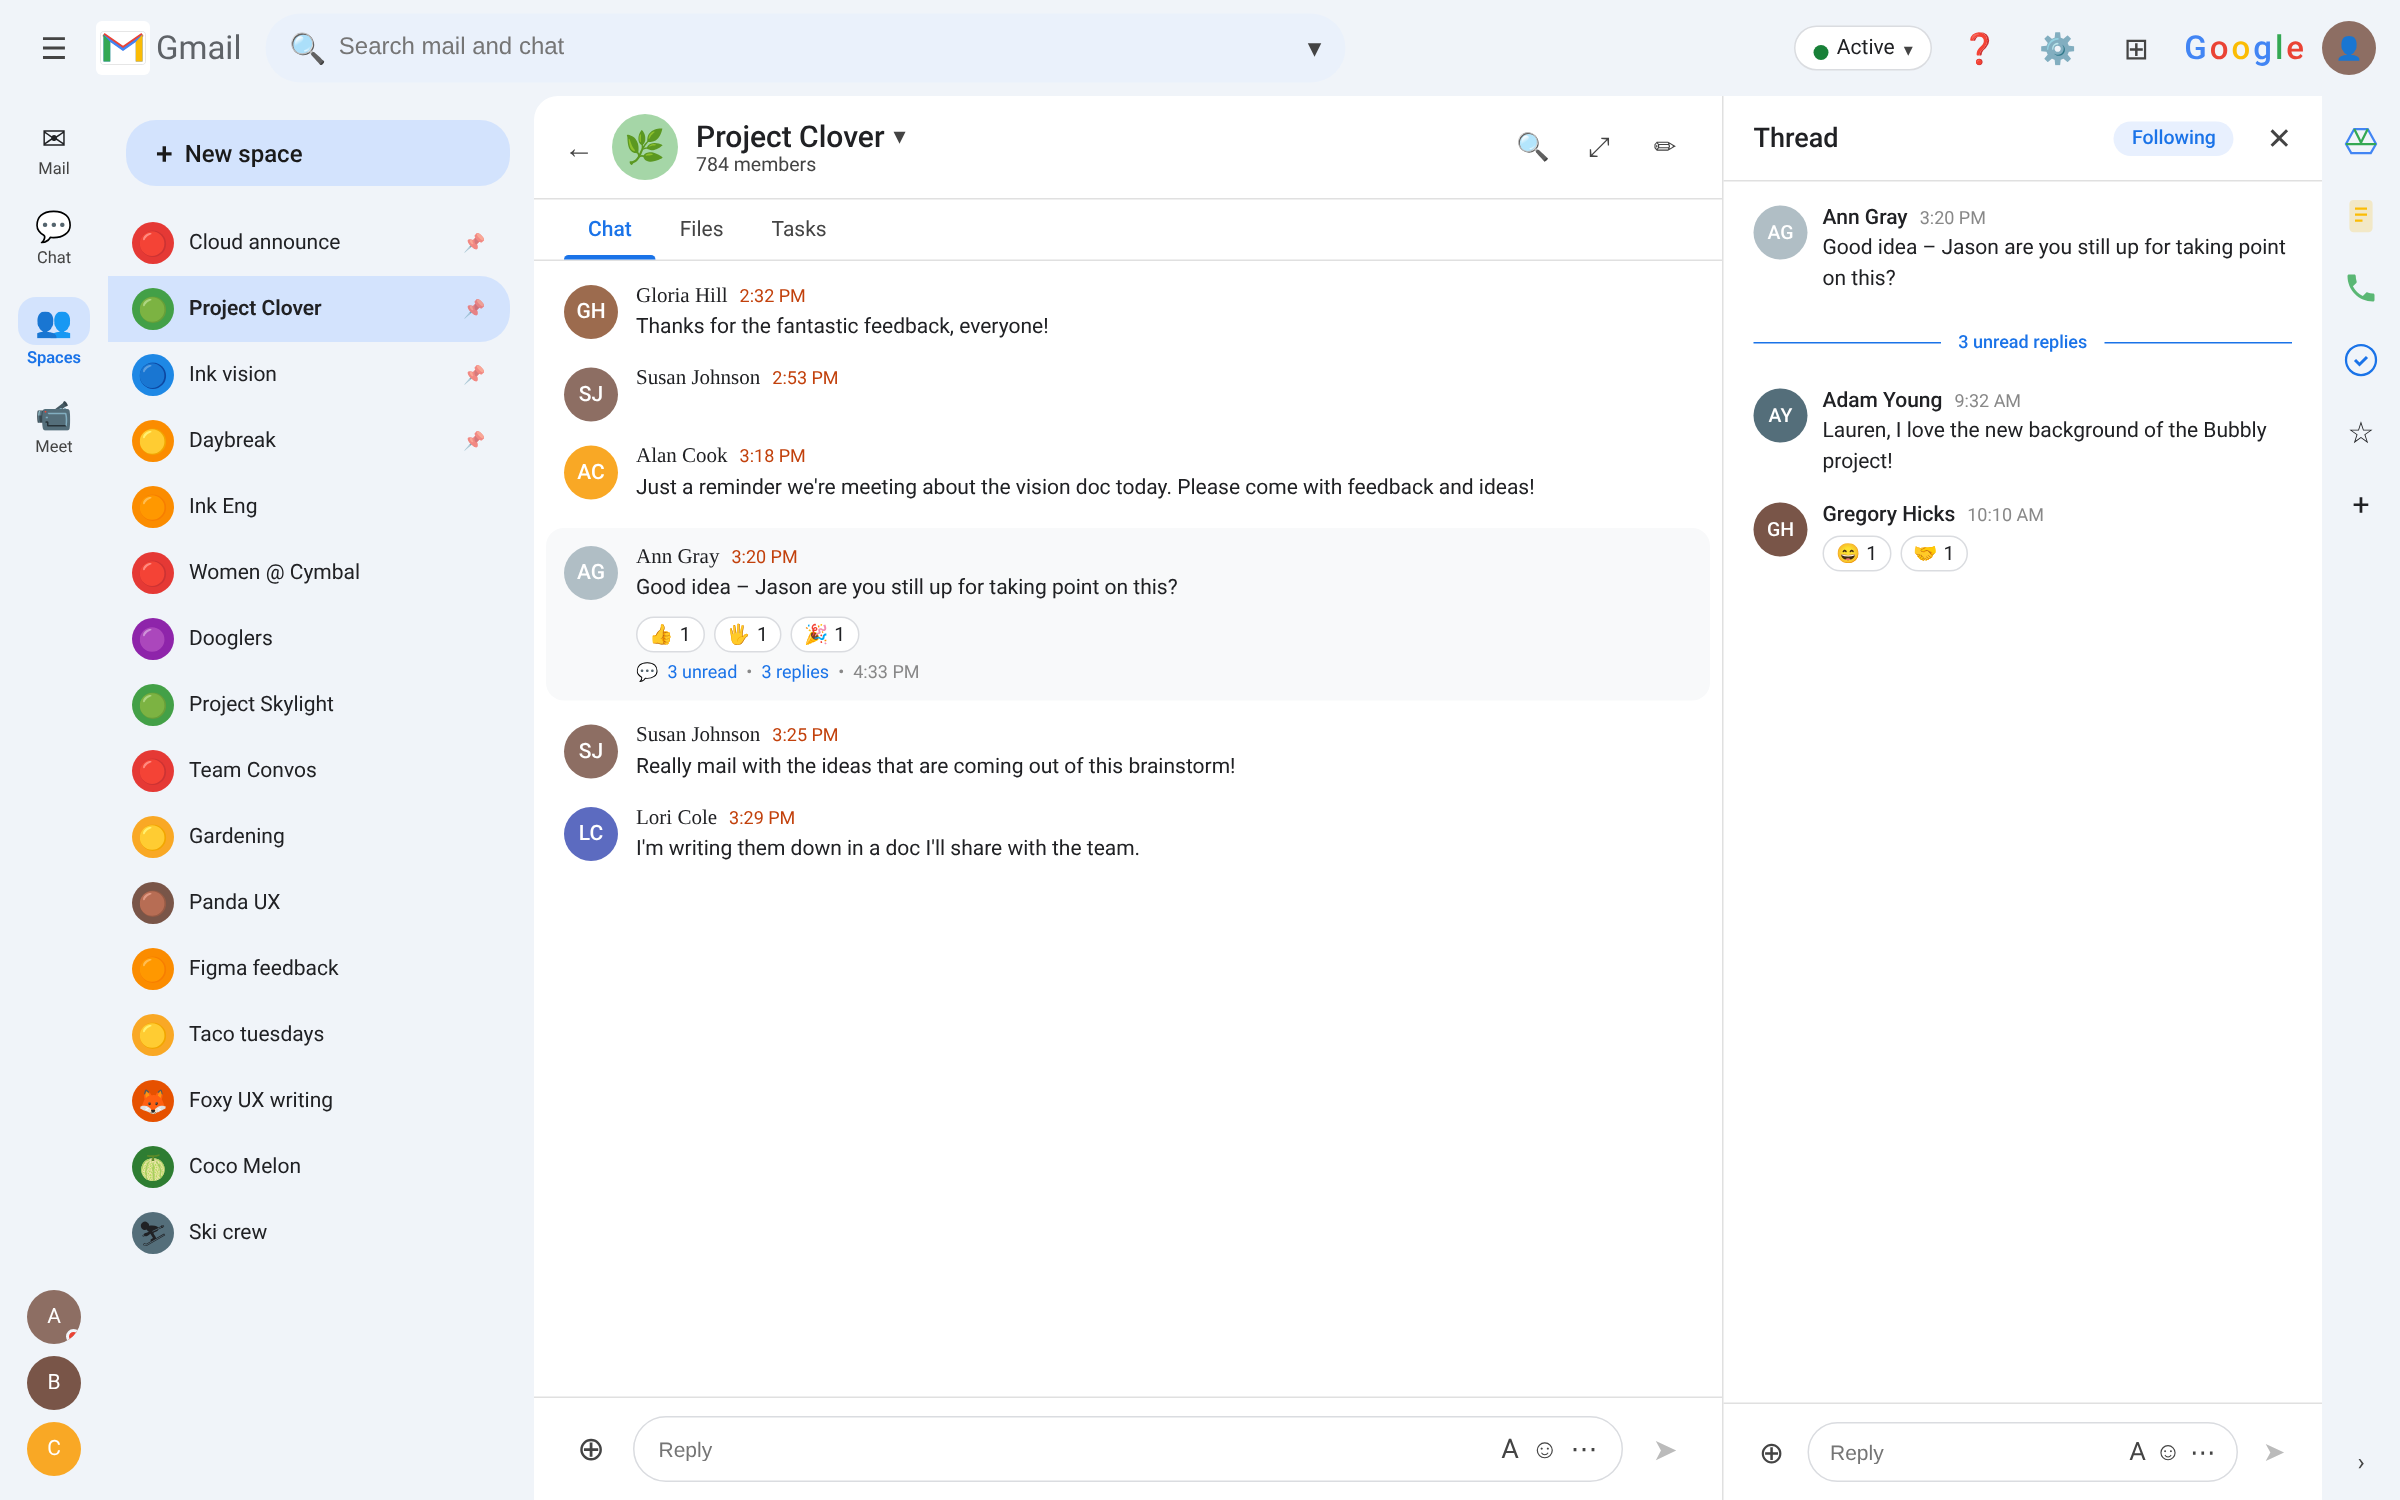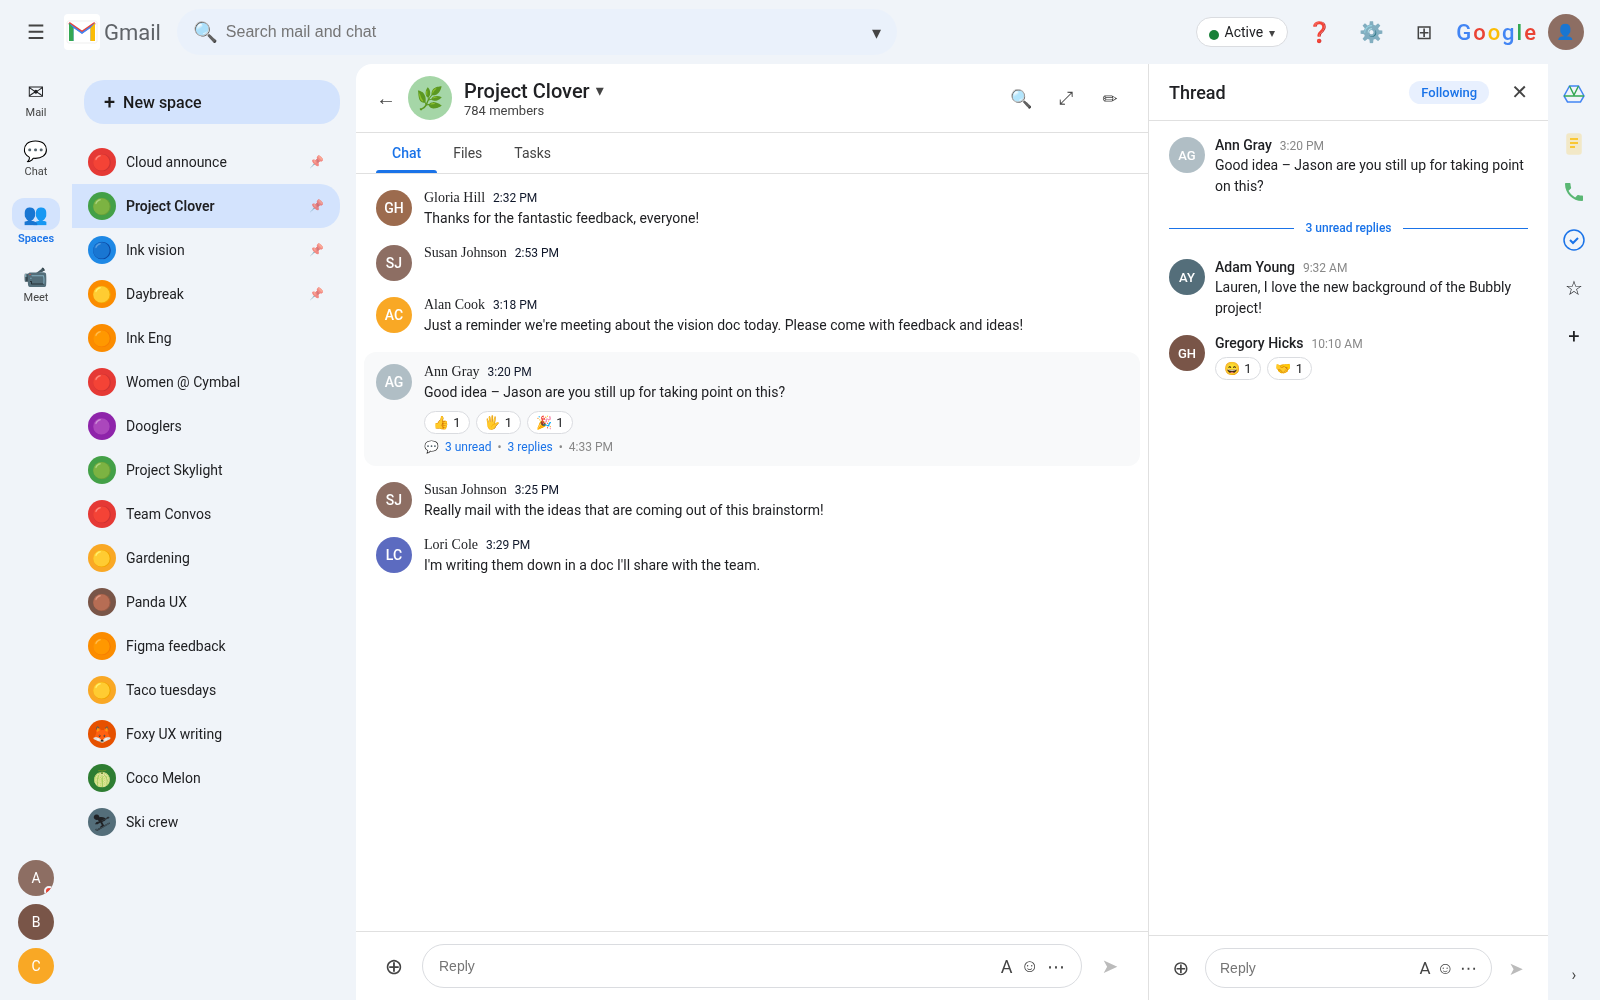--- a/index.html
+++ b/index.html
@@ -69,21 +69,21 @@
     .chat-tab.active { color: #1a73e8; font-weight: 500; }
     .chat-tab.active::after { content: ''; position: absolute; bottom: 0; left: 0; right: 0; height: 3px; background: #1a73e8; border-radius: 3px 3px 0 0; }
 
     
     #chat-messages { flex: 1; overflow-y: auto; padding: 16px 20px; display: flex; flex-direction: column; gap: 16px; }
     .message { display: flex; gap: 12px; }
     .msg-avatar { width: 36px; height: 36px; border-radius: 50%; flex-shrink: 0; display: flex; align-items: center; justify-content: center; font-size: 14px; color: white; font-weight: 500; }
     .msg-content { flex: 1; }
     .msg-header { display: flex; align-items: baseline; gap: 8px; margin-bottom: 2px; }
     .msg-name { font-size: 14px; font-weight: 500; font-family: Liberation Serif, serif; }
-    .msg-time { font-size: 12px; color: #0f172a; }
+    .msg-time { font-size: 12px; color: #c2410c; }
     .msg-text { font-size: 14px; color: #202124; line-height: 1.5; }
     .message.highlighted { background: #f8f9fa; border-radius: 12px; padding: 12px; margin: 0 -12px; }
     .msg-reactions { display: flex; gap: 6px; margin-top: 8px; }
     .reaction { display: flex; align-items: center; gap: 4px; border: 1px solid #dadce0; border-radius: 16px; padding: 3px 8px; font-size: 13px; cursor: pointer; background: white; }
     .msg-meta { display: flex; align-items: center; gap: 6px; margin-top: 6px; font-size: 12px; color: #1a73e8; cursor: pointer; }
     .msg-meta-sep { color: #888; }
     .msg-meta-time { color: #888; }
 
     
     #chat-input-area { padding: 12px 20px; border-top: 1px solid #e0e0e0; display: flex; align-items: center; gap: 10px; }

